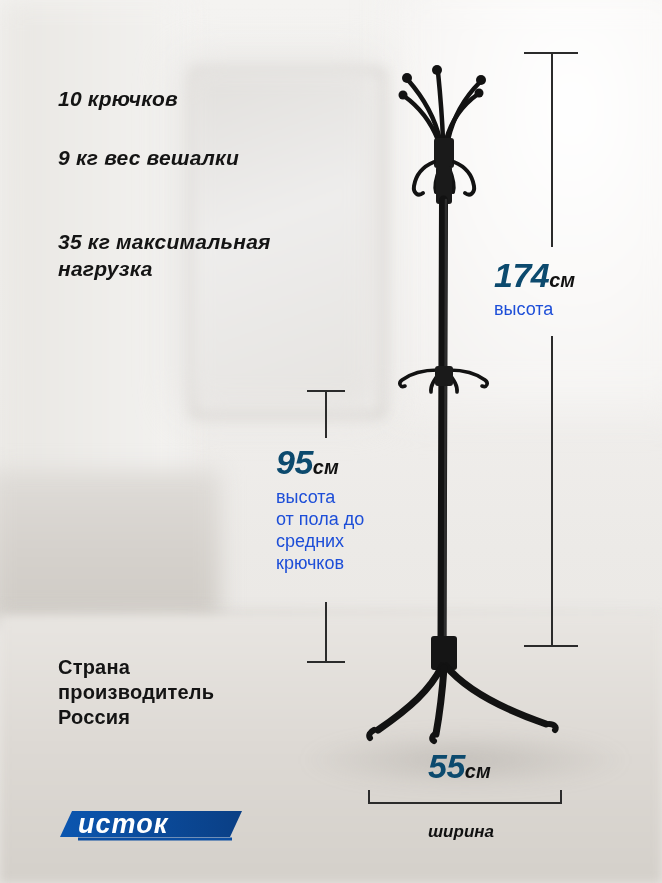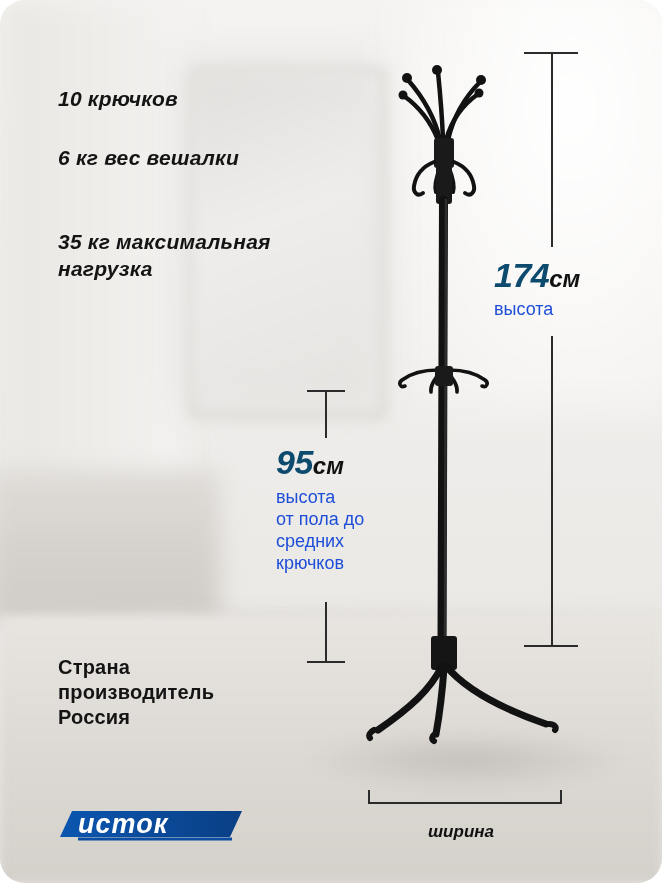--- a/index.html
+++ b/index.html
@@ -11,21 +11,20 @@
     height: 883px;
     font-family: "Liberation Sans", sans-serif;
     overflow: hidden;
   }
   .scene {
     position: relative;
     width: 662px;
     height: 883px;
     background: #efeeec;
     overflow: hidden;
-    border-radius: 25px;
   }
   
   .bg {
     position: absolute;
     inset: 0;
     background:
       linear-gradient(to bottom, #f4f3f1 0%, #f1efed 40%, #eceae7 62%, #e7e4e0 100%);
   }
   .bg-wallL {
     position: absolute;
@@ -114,21 +113,21 @@
 
   
   .dim-num {
     font-size: 34px;
     font-weight: bold;
     font-style: italic;
     color: #0c4a6e;
     letter-spacing: -0.5px;
   }
   .dim-unit {
-    font-size: 24px;
+    font-size: 20px;
     font-weight: bold;
     font-style: italic;
     color: #111;
   }
   .dim-cap {
     font-size: 18px;
     font-weight: normal;
     color: #1d4ed8;
     line-height: 22px;
     white-space: pre-line;
@@ -260,21 +259,21 @@
         <path d="M114 628 C 112 656, 110 672, 106 694"></path>
       </g>
 
       <path d="M44 690 C 40 692, 38 695, 40 698" stroke-width="6"></path>
       <path d="M219 684 C 224 684, 227 687, 225 690" stroke-width="6"></path>
       <path d="M105 694 C 102 696, 101 699, 104 701" stroke-width="6"></path>
     </g>
   </svg>
 
   <div class="txt feat" id="feat-0">10 крючков</div>
-  <div class="txt feat" id="feat-1">6 кг вес вешалки</div>
+  <div class="txt feat" id="feat-1">9 кг вес вешалки</div>
   <div class="txt feat" id="feat-2">35 кг максимальная
 нагрузка</div>
 
   <div class="txt country">Страна
 производитель
 Россия</div>
 
   <div class="line-v" id="m174-line"></div>
   <div class="line-v" id="m174-line-b"></div>
   <div class="line-h" id="m174-top"></div>
@@ -292,20 +291,23 @@
     <span class="dim-num">95</span><span class="dim-unit">см</span>
     <div class="dim-cap">высота
 от пола до
 средних
 крючков</div>
   </div>
 
   <div class="line-h" id="m55-line"></div>
   <div id="m55-capL"></div>
   <div id="m55-capR"></div>
+  <div id="dim-55">
+    <span class="dim-num">55</span><span class="dim-unit">см</span>
+  </div>
   <div id="dim-55-cap">ширина</div>
 
   <div id="logo">
     <svg width="190" height="44" viewBox="0 0 190 44">
       <defs>
         <linearGradient id="lg" x1="0" y1="0" x2="1" y2="0">
           <stop offset="0%" stop-color="#0b56b0"></stop>
           <stop offset="100%" stop-color="#0a3f85"></stop>
         </linearGradient>
       </defs>

